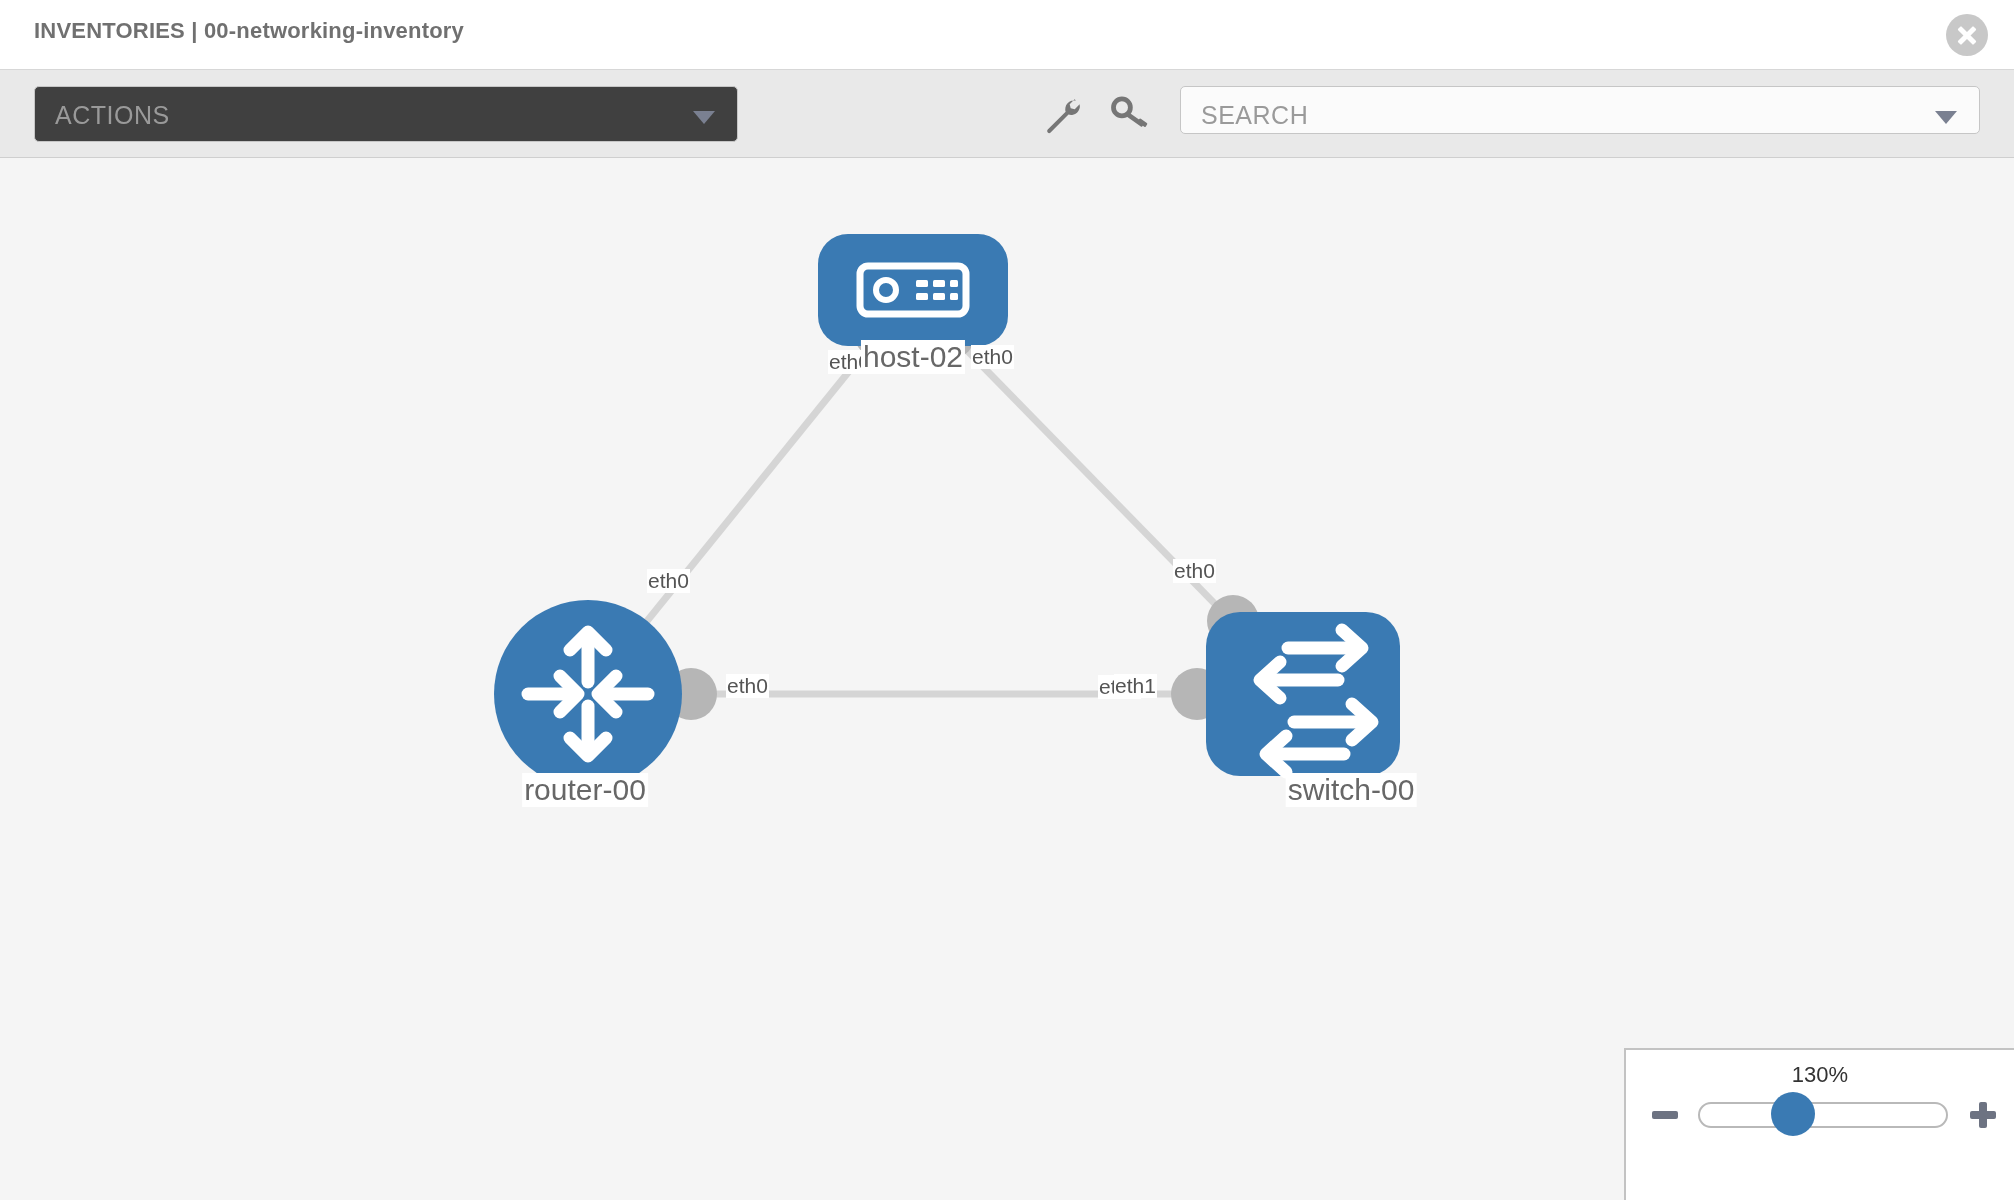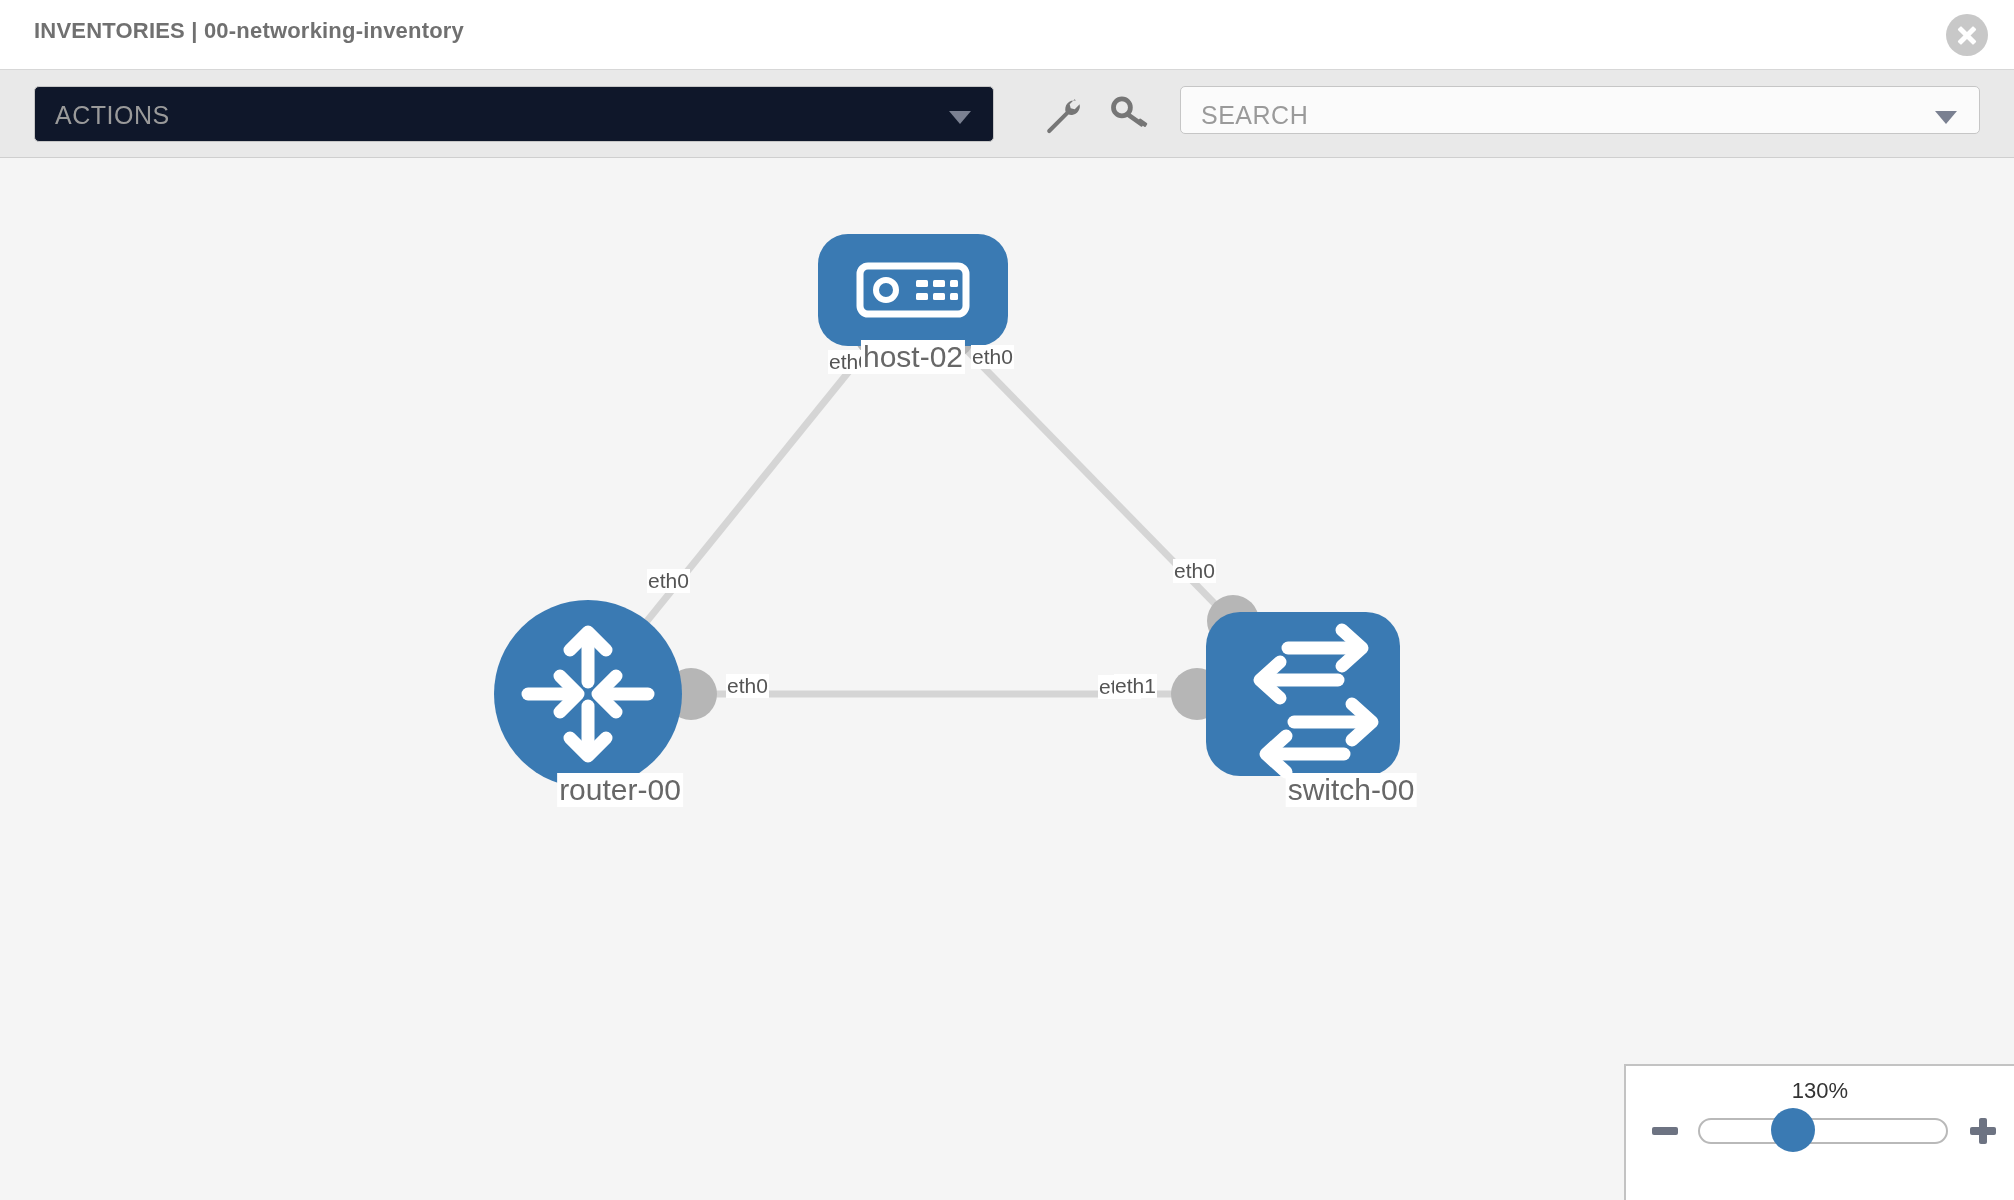--- a/index.html
+++ b/index.html
@@ -41,22 +41,22 @@
 
   
   .toolbar {
     position: absolute; top: 70px; left: 0;
     width: 2014px; height: 88px;
     background: #e9e9e9;
     border-bottom: 1px solid #cfcfcf;
   }
   .actions-select {
     position: absolute; left: 34px; top: 16px;
-    width: 960px; height: 56px;
-    background: #0f172a;
+    width: 704px; height: 56px;
+    background: #404040;
     border: 1px solid #c6c6c6;
     border-radius: 5px;
   }
   .actions-select .label {
     position: absolute; left: 20px; top: 14px;
     font-size: 25px; color: #9a9a9a;
     letter-spacing: 0.5px;
   }
   .caret {
     position: absolute; right: 22px; top: 24px;
@@ -107,21 +107,21 @@
     position: absolute;
     font-size: 21px; color: #545454;
     background: #ffffff;
     white-space: nowrap;
     padding: 0 1px;
   }
 
   
   .zoom-panel {
     position: absolute; right: 0; bottom: 0;
-    width: 390px; height: 136px;
+    width: 390px; height: 152px;
     background: #ffffff;
     border-top: 2px solid #c3c3c3;
     border-left: 2px solid #c3c3c3;
   }
   .zoom-level {
     position: absolute; top: 12px; left: 0; right: 0;
     text-align: center;
     font-size: 22px; color: #333333;
   }
   .zoom-minus, .zoom-plus {
@@ -264,21 +264,21 @@
 
     <span class="edge-label" style="left:828px;  top:192px;">eth0</span>
     <span class="edge-label" style="left:971px;  top:187px;">eth0</span>
     <span class="edge-label" style="left:647px;  top:411px;">eth0</span>
     <span class="edge-label" style="left:1173px; top:401px;">eth0</span>
     <span class="edge-label" style="left:726px;  top:516px;">eth0</span>
     <span class="edge-label" style="left:1098px; top:517px;">eth1</span>
     <span class="edge-label" style="left:1114px; top:516px;">eth1</span>
 
     <span class="node-label" style="left:913px; top:182px;">host-02</span>
-    <span class="node-label" style="left:620px; top:615px;">router-00</span>
+    <span class="node-label" style="left:585px; top:615px;">router-00</span>
     <span class="node-label" style="left:1303px;top:615px;margin-left:48px;">switch-00</span>
 
     <div class="zoom-panel">
       <div class="zoom-level">130%</div>
       <div class="zoom-minus"></div>
       <div class="zoom-track"></div>
       <div class="zoom-handle"></div>
       <div class="zoom-plus"></div>
     </div>
 

